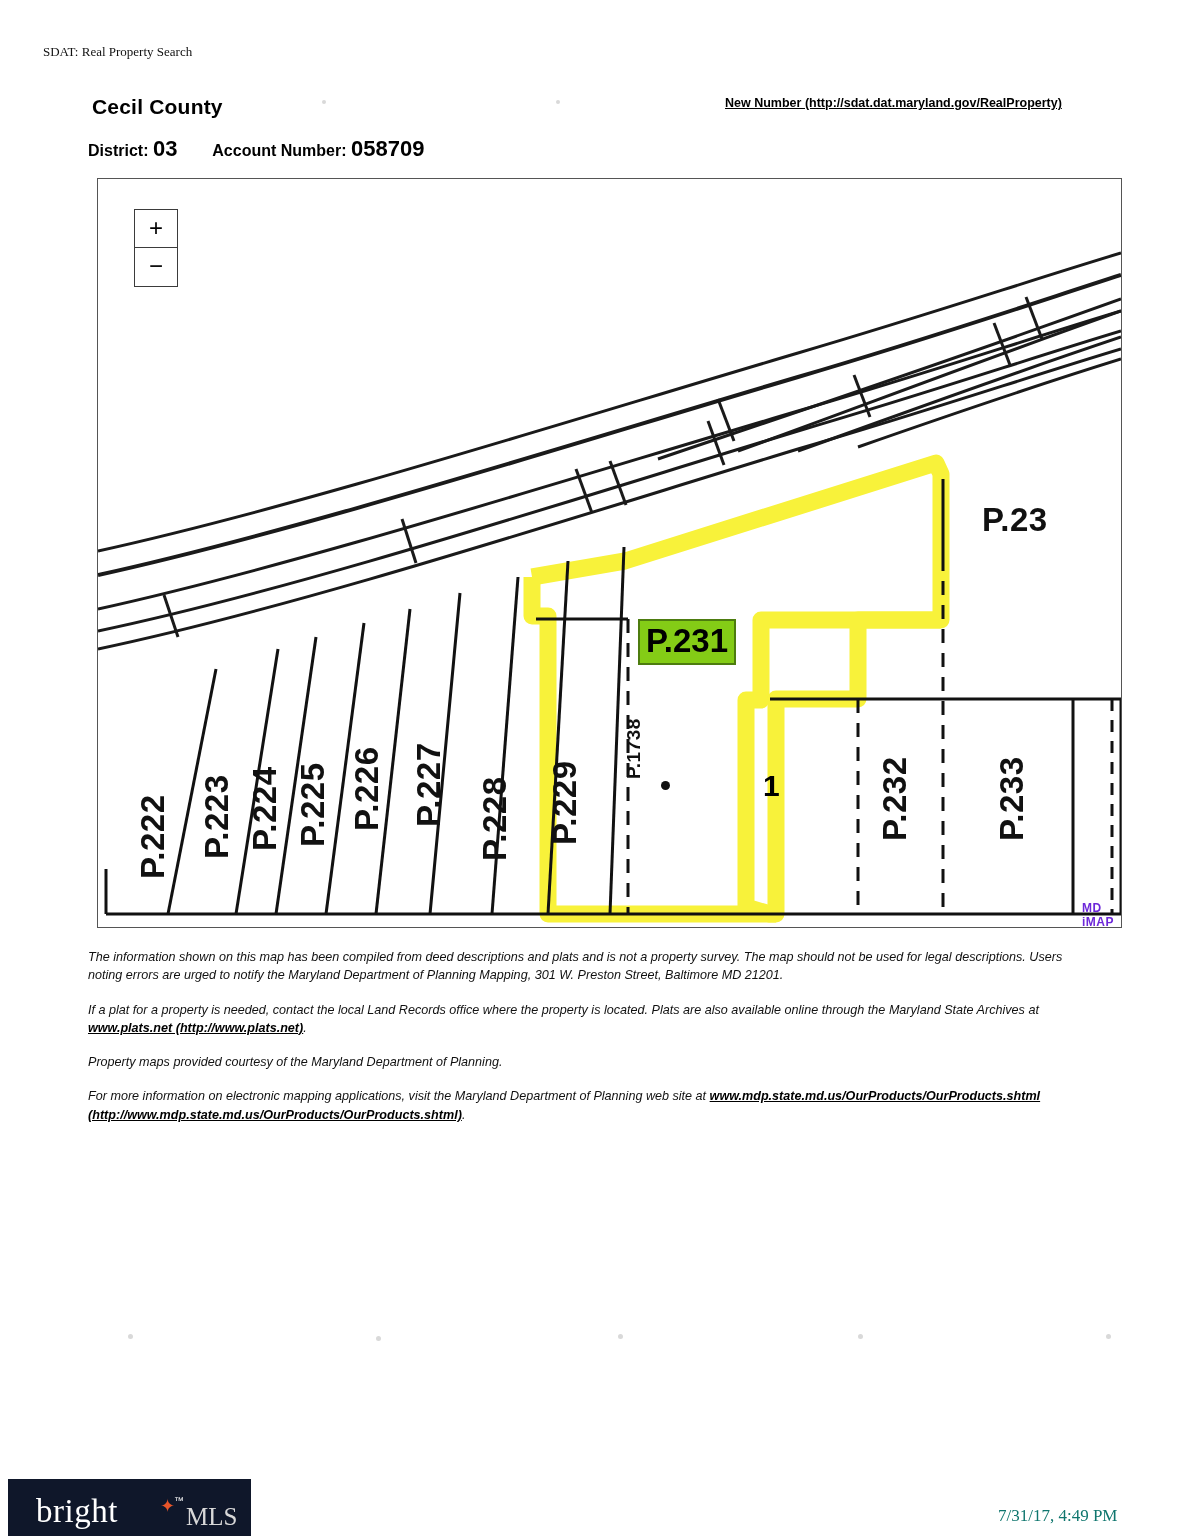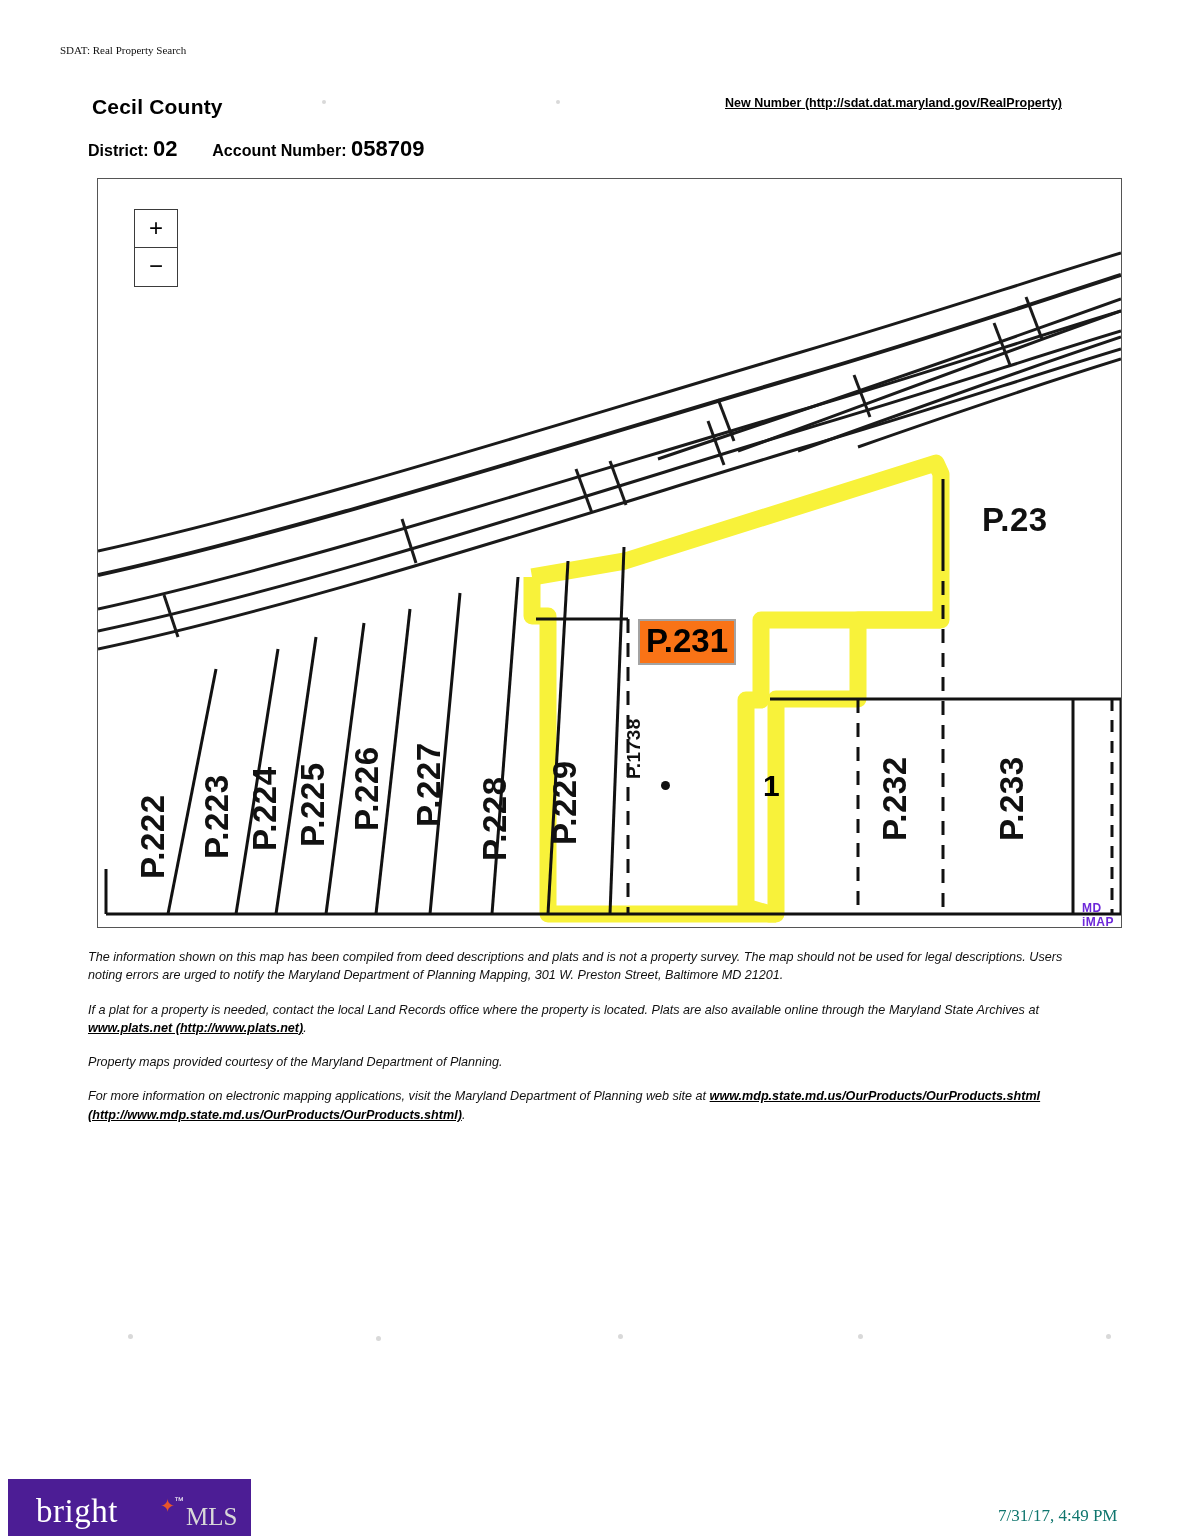--- a/index.html
+++ b/index.html
@@ -18,24 +18,24 @@
   
   .page-header {
     position: absolute;
     top: 44px;
     left: 0;
     width: 1187px;
     height: 24px;
   }
   .hdr-left {
     position: absolute;
-    left: 60px;
+    left: 43px;
     top: 0;
     font-family: "Liberation Serif", serif;
-    font-size: 11px;
+    font-size: 13px;
     color: #111;
     white-space: nowrap;
     text-align: right;
   }
   .hdr-right {
     position: absolute;
     left: 622px;
     top: 2px;
     font-family: "Liberation Serif", serif;
     font-size: 16px;
@@ -124,22 +124,22 @@
     color: #111;
   }
   .plabel.vert { transform: rotate(-90deg); }
   .plabel.small { font-size: 19px; font-weight: bold; }
   .plabel.h {
     font-size: 33px;
     font-weight: bold;
   }
   .boxed {
     position: absolute;
-    border: 2px solid #a3a3a3;
-    background: #f97316;
+    border: 2px solid #4d7c0f;
+    background: #84cc16;
     padding: 1px 6px 3px 6px;
     font-size: 33px;
     font-weight: bold;
     white-space: nowrap;
     font-family: "Liberation Sans", sans-serif;
   }
   .mdimap {
     position: absolute;
     font-size: 12px;
     font-weight: bold;
@@ -176,21 +176,21 @@
     text-decoration: underline;
   }
 
   
   .brand {
     position: absolute;
     left: 8px;
     top: 1479px;
     width: 243px;
     height: 57px;
-    background: #4c1d95;
+    background: #0f172a;
   }
   .brand-text {
     position: absolute;
     left: 28px;
     top: 14px;
     font-family: "Liberation Serif", serif;
     font-size: 33px;
     color: #fff;
     letter-spacing: .5px;
   }
@@ -233,21 +233,21 @@
 
 <div class="page-header">
   <div class="hdr-left">SDAT: Real Property Search</div>
 </div>
 
 <div class="county-title">Cecil County</div>
 <div class="new-search">New Number (http://sdat.dat.maryland.gov/RealProperty)</div>
 
 <div class="district-line">
   <span class="lbl">District:</span>
-  <span class="val">02</span>
+  <span class="val">03</span>
   <span class="sp"></span>
   <span class="lbl">Account Number:</span>
   <span class="val">058709</span>
 </div>
 
 <div class="map-frame">
 
   <svg class="map-svg" width="1023" height="748" viewBox="0 0 1023 748">
 
     <polygon points="432,396 520,380 838,282 845,292 845,440 660,440 660,520 645,520 645,730 657,735 660,735 660,730 660,440" fill="none"></polygon>

